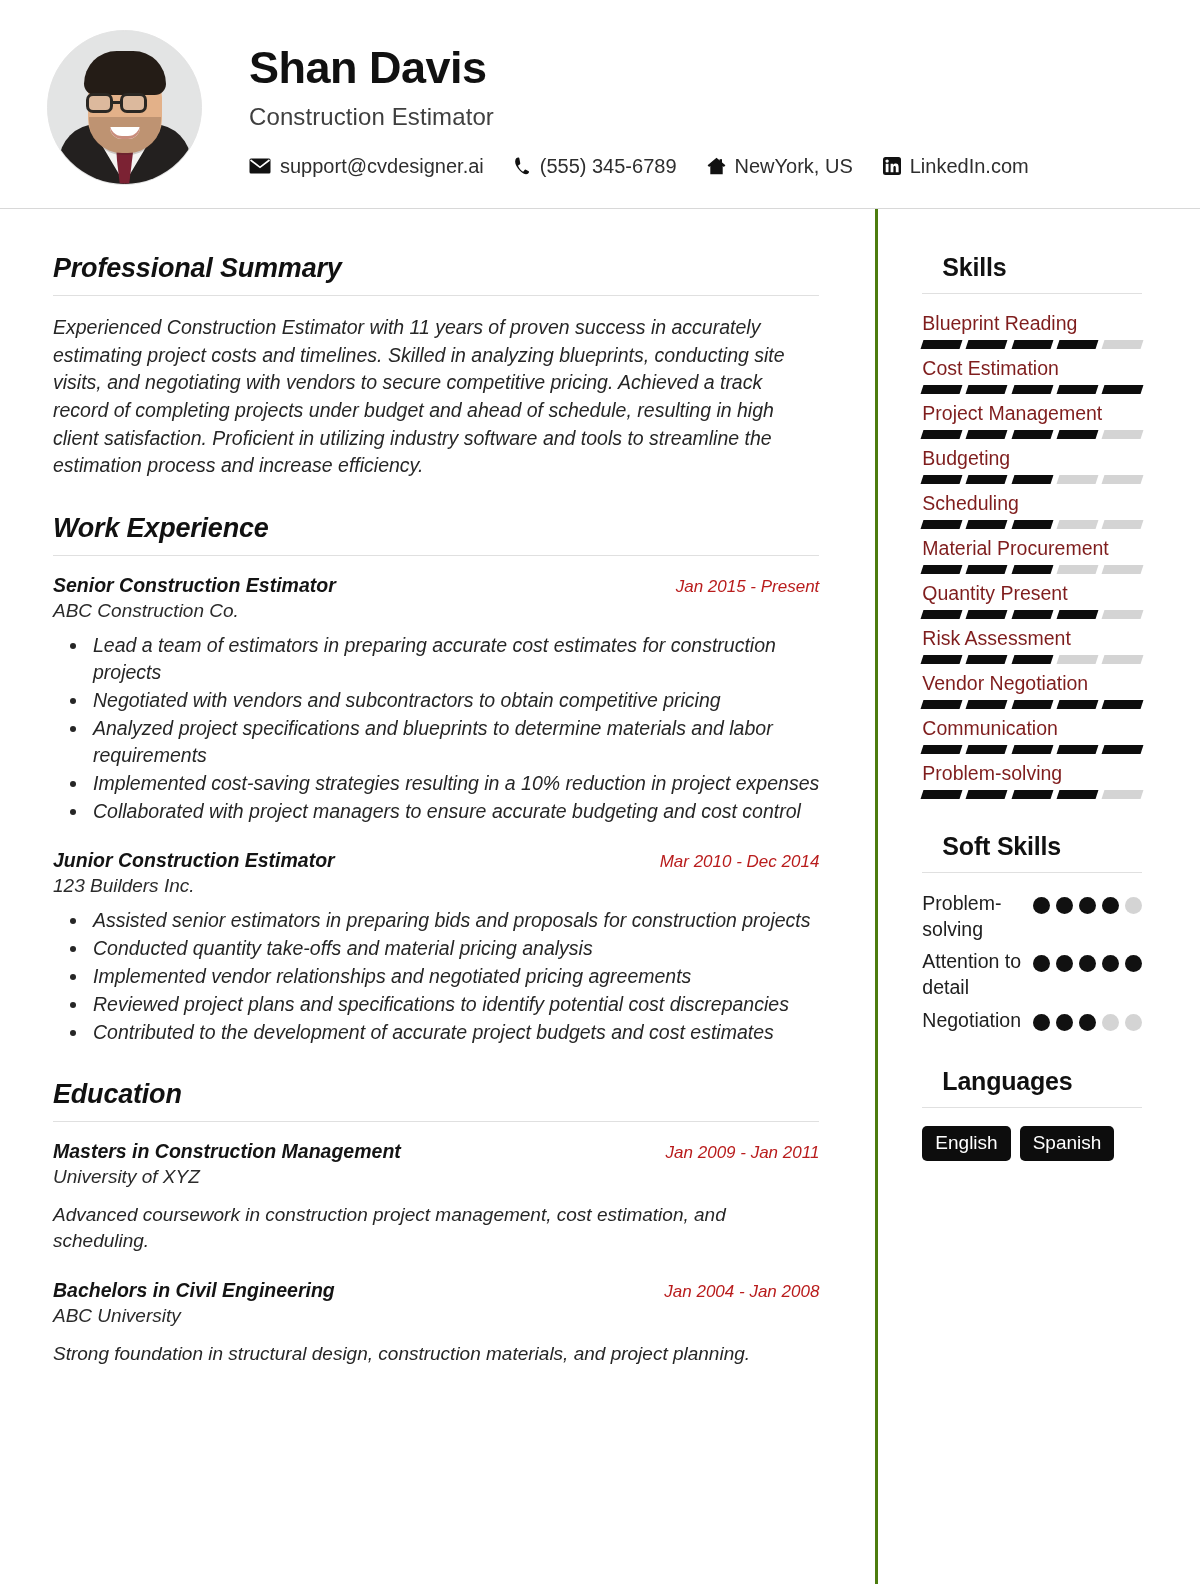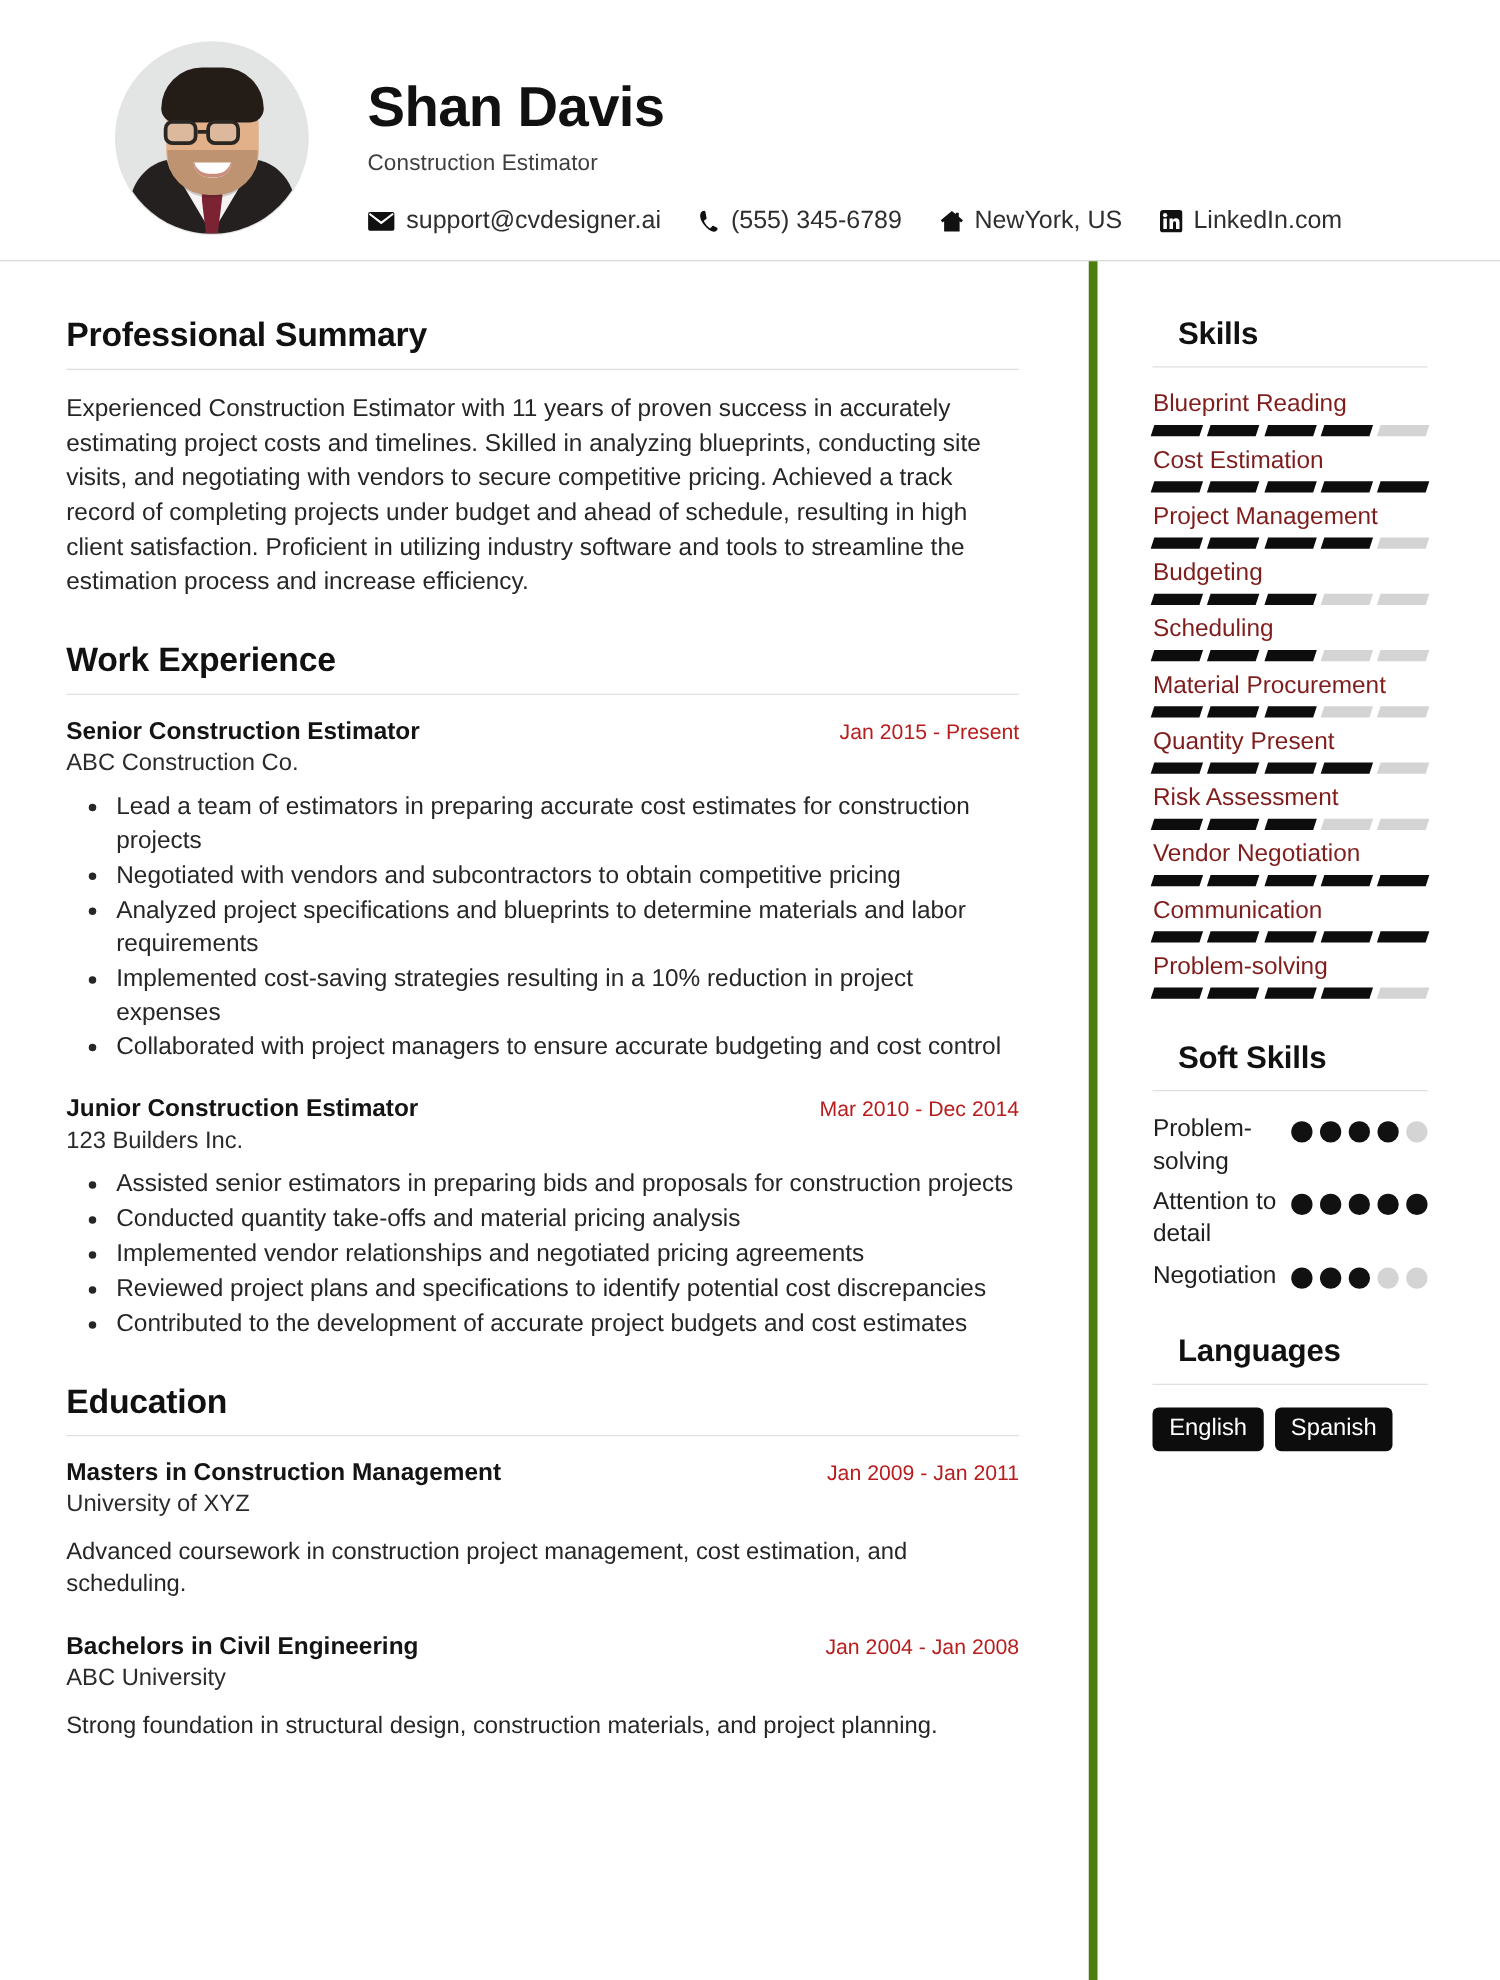--- a/index.html
+++ b/index.html
@@ -18,22 +18,22 @@
     height: 1584px;
     position: relative;
     background: #fff;
     display: flex;
     flex-direction: column;
   }
 
   
   .header {
     display: flex;
-    align-items: flex-end;
-    padding: 26px 40px 20px 92px;
+    align-items: center;
+    padding: 26px 40px 20px 47px;
     border-bottom: 1px solid #d8d8d8;
     height: 209px;
   }
 
   .avatar-wrap {
     width: 155px;
     height: 155px;
     flex: 0 0 155px;
     border-radius: 50%;
     overflow: hidden;
@@ -100,21 +100,21 @@
 
   .name {
     font-size: 45px;
     font-weight: 700;
     letter-spacing: -0.5px;
     line-height: 1.05;
     color: #111111;
   }
 
   .role {
-    font-size: 18px;
+    font-size: 24px;
     font-weight: 400;
     color: #3f3f3f;
     margin-top: 11px;
     letter-spacing: 0.1px;
   }
 
   .contacts {
     display: flex;
     align-items: center;
     gap: 30px;
@@ -134,21 +134,22 @@
   
   .body {
     display: flex;
     flex: 1;
     min-height: 0;
   }
 
   .left-col {
     width: 941px;
     padding: 44px 56px 0 53px;
-    border-right: 7px solid #4d7c0f;
+    border-right: 3px solid #4d7c0f;
+    font-style: italic;
   }
 
   .right-col {
     flex: 1;
     padding: 44px 58px 0 44px;
   }
 
   
   .sec-title {
     font-size: 27px;

